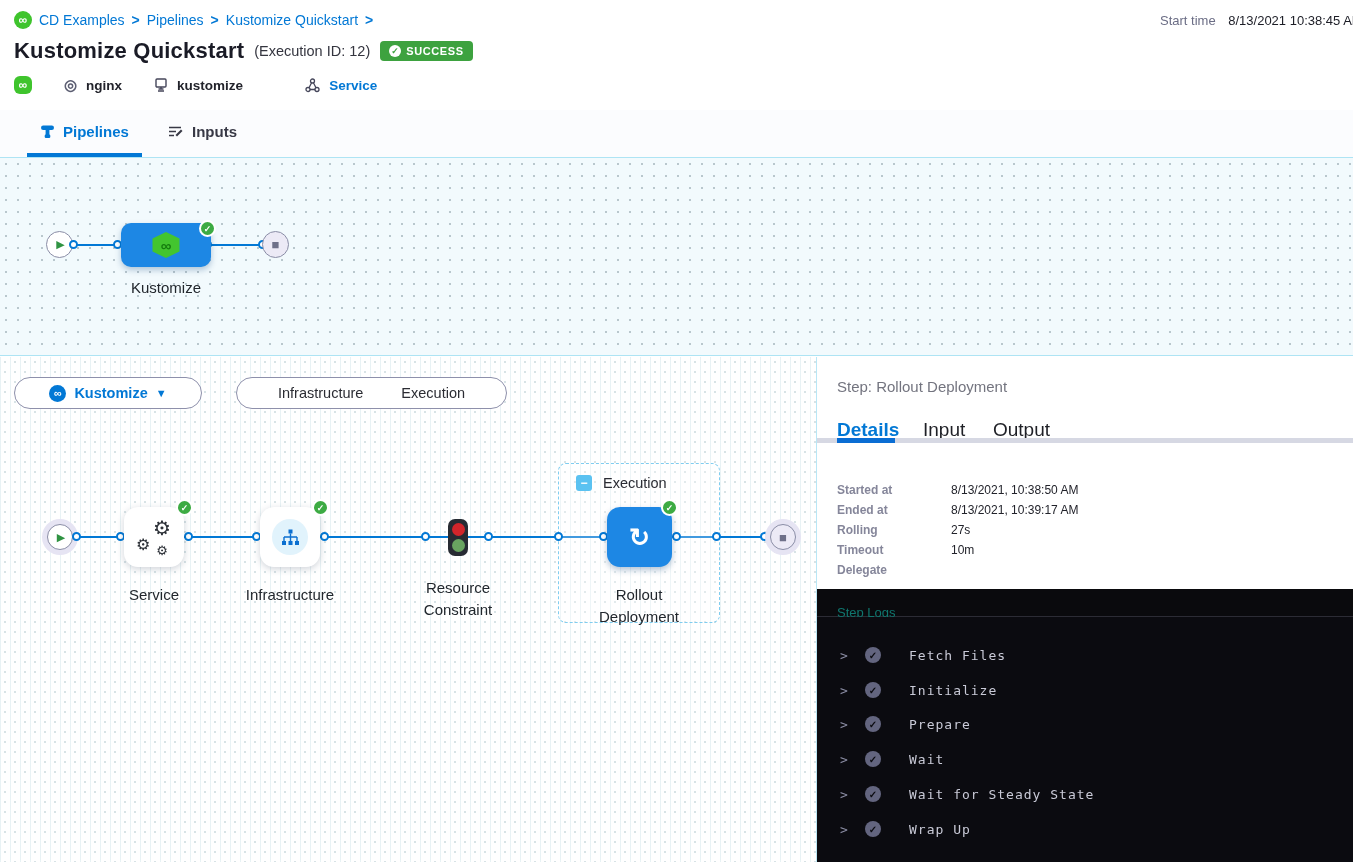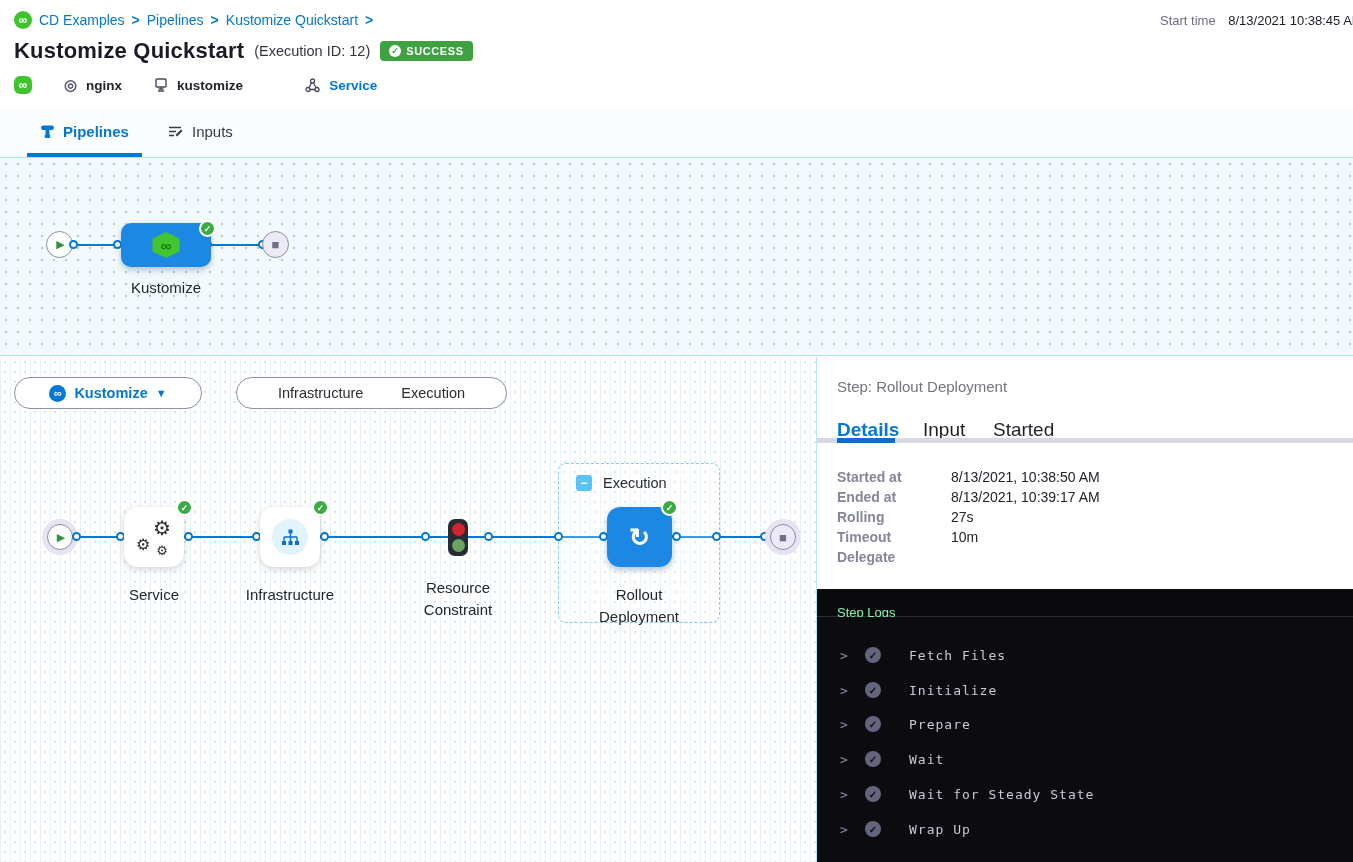--- a/index.html
+++ b/index.html
@@ -29,21 +29,21 @@
   .link-blue { color:#0278d5; cursor:pointer; }
   .start-time { position:absolute; left:1160px; top:13px; white-space:nowrap; font-size:13px; }
   .start-time .lbl { color:#6b6d85; margin-right:9px; }
   .start-time .val { color:#1c1d26; font-weight:500; }
 
   
   #tabbar { position:absolute; left:0; top:110px; width:1353px; height:47px; background:#fbfcfe; }
   .main-tab { position:absolute; top:13px; display:flex; align-items:center; gap:8px;
     font-size:15px; cursor:pointer; }
   .main-tab.active { color:#0278d5; font-weight:600; }
-  .main-tab.idle { color:#383946; font-weight:400; }
+  .main-tab.idle { color:#383946; font-weight:700; }
   .tab-underline { position:absolute; left:27px; bottom:0; width:115px; height:4px; background:#0278d5; }
 
   
   #canvas-top { position:absolute; left:0; top:157px; width:1353px; height:199px;
     background-color:#f2fafd;
     background-image:radial-gradient(circle, #b9c7cd 1px, transparent 1.25px);
     background-size:12px 12px;
     border-top:1px solid #aee4f4; border-bottom:1px solid #aee4f4; }
   .edge-line { position:absolute; height:2px; background:#0278d5; }
   .edge-dot { position:absolute; width:9px; height:9px; border-radius:50%; background:#fff;
@@ -113,28 +113,28 @@
 
   
   #panel { position:absolute; left:816px; top:0; width:537px; height:577px; background:#fff;
     border-left:1px solid #b9e7f6; }
   .panel-title { position:absolute; left:20px; top:21px; font-size:15px; font-weight:500; color:#73747f; }
   .ptab { position:absolute; top:62px; font-size:19px; cursor:pointer; }
   .ptab.active { color:#0278d5; font-weight:600; }
   .ptab.idle { color:#1f2026; font-weight:500; }
   .ptab-track { position:absolute; left:0; top:81px; width:537px; height:5px; background:#d6d8e3; }
   .ptab-ind { position:absolute; left:20px; top:81px; width:58px; height:5px; background:#0a6dd3; }
-  .detail-row { position:absolute; left:20px; width:500px; height:20px; font-size:14px; }
+  .detail-row { position:absolute; left:20px; width:500px; height:20px; font-size:12px;margin-top:14px; }
   .detail-row .dl { position:absolute; left:0; color:#85869a; font-weight:600; }
   .detail-row .dv { position:absolute; left:114px; color:#22232b; font-weight:400; white-space:nowrap; }
   .dv a { color:#0278d5; text-decoration:none; cursor:pointer; }
 
   .logs-header { position:absolute; left:0; top:232px; width:537px; height:28px; background:#0a0a0d;
     border-bottom:1px solid #2c2c35; display:flex; align-items:center; }
-  .logs-header .t { margin-left:20px; font-size:13px; color:#86efac;margin-top:20px; }
+  .logs-header .t { margin-left:20px; font-size:13px; color:#0f766e;margin-top:20px; }
   .logs-body { position:absolute; left:0; top:260px; width:537px; height:245px; background:#0b0b10; }
   .log-row { position:absolute; left:0; width:537px; height:20px; display:flex; align-items:center; }
   .log-chevron { position:absolute; left:23px; color:#8b8da4; font-size:13px;
     font-family:"DejaVu Sans Mono", monospace; cursor:pointer; }
   .log-check { position:absolute; left:48px; width:16px; height:16px; border-radius:50%;
     background:#63657f; color:#0b0b10; font-size:10px; font-weight:700;
     display:flex; align-items:center; justify-content:center; }
   .log-text { position:absolute; left:92px; font-family:"DejaVu Sans Mono", monospace;
     font-size:13px; letter-spacing:1px; color:#c9cad7; white-space:nowrap; }
 
@@ -322,21 +322,21 @@
     <div class="node-label" style="left:236px; top:227px; width:108px;">Infrastructure</div>
     <div class="node-label" style="left:408px; top:220px; width:100px;">Resource Constraint</div>
     <div class="node-label" style="left:593px; top:227px; width:92px;">Rollout Deployment</div>
   </div>
 
   <div id="panel">
     <div class="panel-title">Step: Rollout Deployment</div>
 
     <div class="ptab active" style="left:20px;">Details</div>
     <div class="ptab idle" style="left:106px;">Input</div>
-    <div class="ptab idle" style="left:176px;">Started</div>
+    <div class="ptab idle" style="left:176px;">Output</div>
     <div class="ptab-track"></div>
     <div class="ptab-ind"></div>
 
     <div class="detail-row" style="top:112px;">
       <span class="dl">Started at</span>
       <span class="dv">8/13/2021, 10:38:50 AM</span>
     </div>
     <div class="detail-row" style="top:132px;">
       <span class="dl">Ended at</span>
       <span class="dv">8/13/2021, 10:39:17 AM</span>

